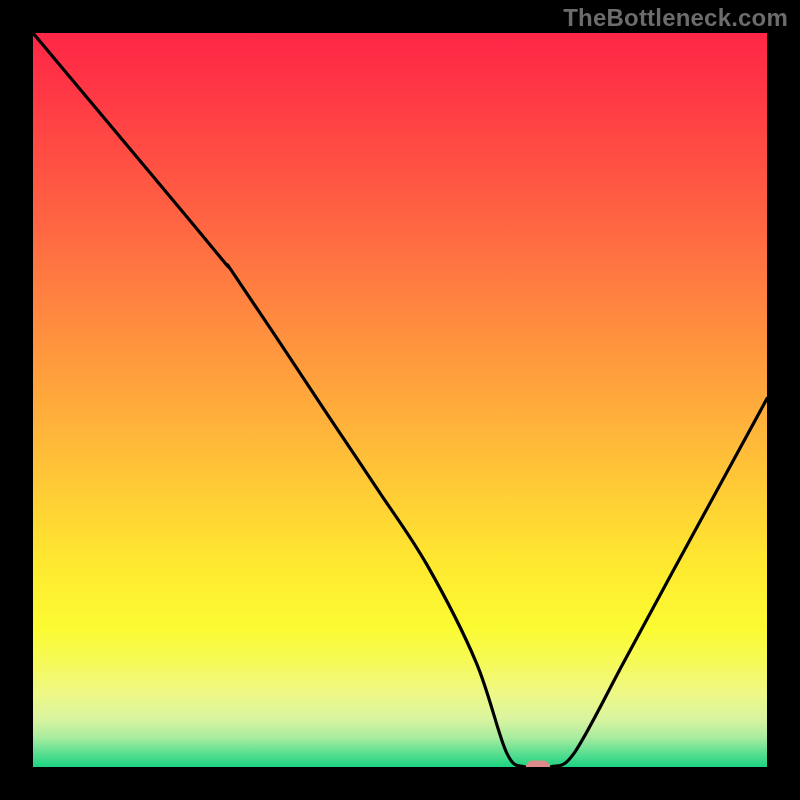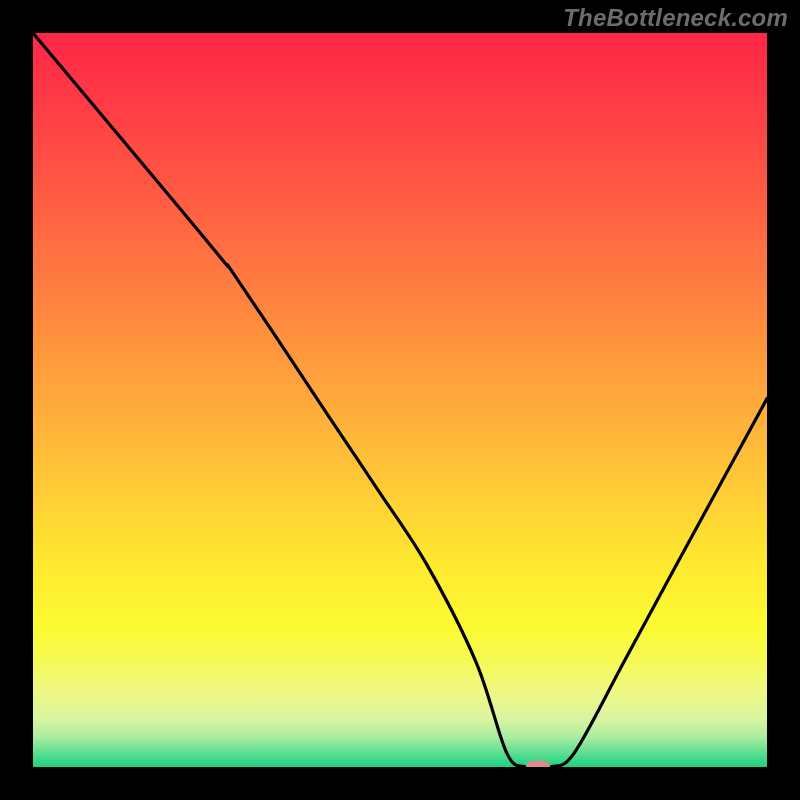--- a/index.html
+++ b/index.html
@@ -8,21 +8,20 @@
     width: 800px;
     height: 800px;
     background: #000;
     overflow: hidden;
   }
   .stage {
     position: relative;
     width: 800px;
     height: 800px;
     background: #000;
-    font-style: italic;
   }
   .plot {
     position: absolute;
     background: #000;
   }
   .watermark {
     position: absolute;
     top: 4px;
     right: 12px;
     font-family: Arial, Helvetica, sans-serif;

